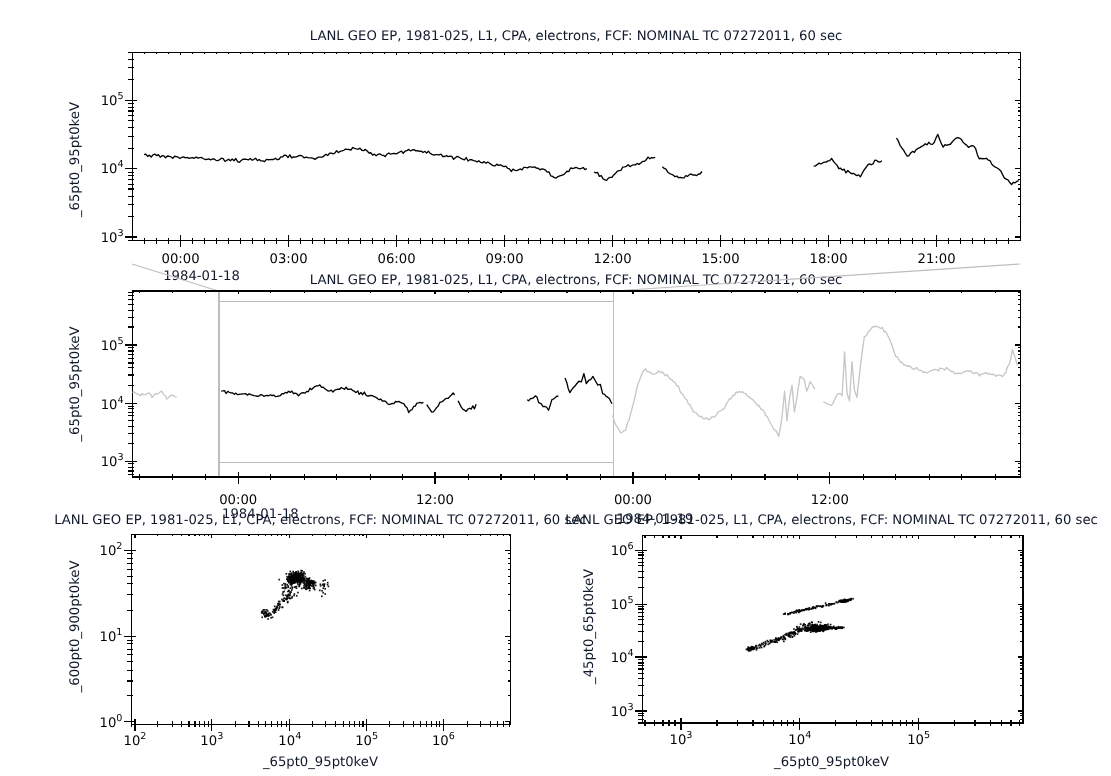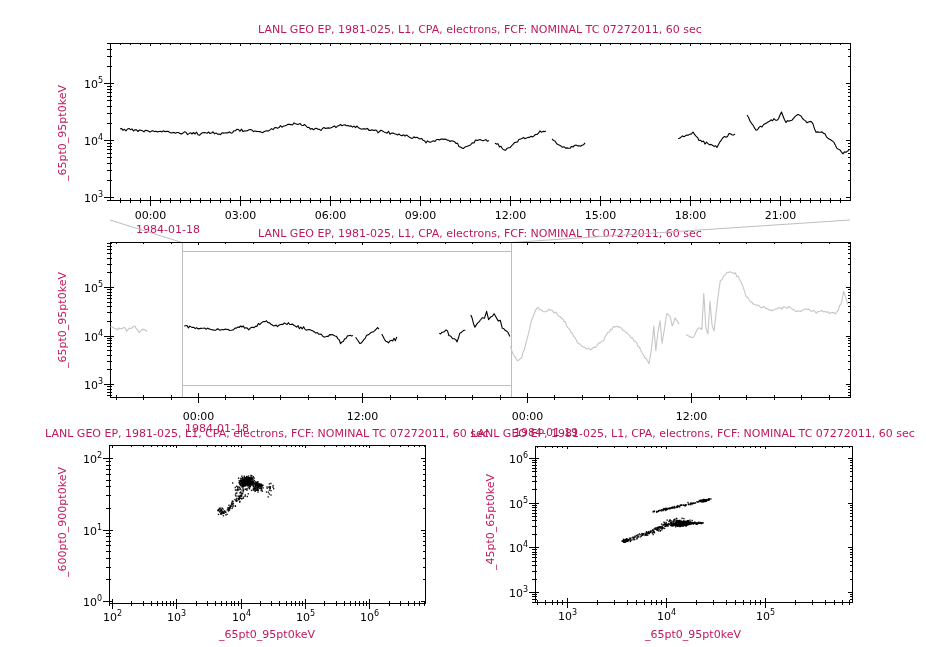--- a/index.html
+++ b/index.html
@@ -1,17 +1,17 @@
 <!DOCTYPE html>
 <html><head>
 <meta charset="utf-8">
 <style>
   html,body{margin:0;padding:0;background:#888;}
   .screen{position:relative;width:926px;height:647px;background:#ffffff;overflow:hidden;
-          font-family:"DejaVu Sans","Liberation Sans",sans-serif;color:#be185d;}
+          font-family:"DejaVu Sans","Liberation Sans",sans-serif;color:#0f172a;}
   .lbl{position:absolute;font-size:11px;line-height:12px;white-space:nowrap;}
   .ctr{transform:translateX(-50%);}
   .rot{transform:translate(-50%,-50%) rotate(-90deg);transform-origin:center;}
   svg.overlay{position:absolute;left:0;top:0;}
   .plot-overlay{position:absolute;background:transparent;}
 </style>
 </head>
 <body>
 
 <div class="screen">

